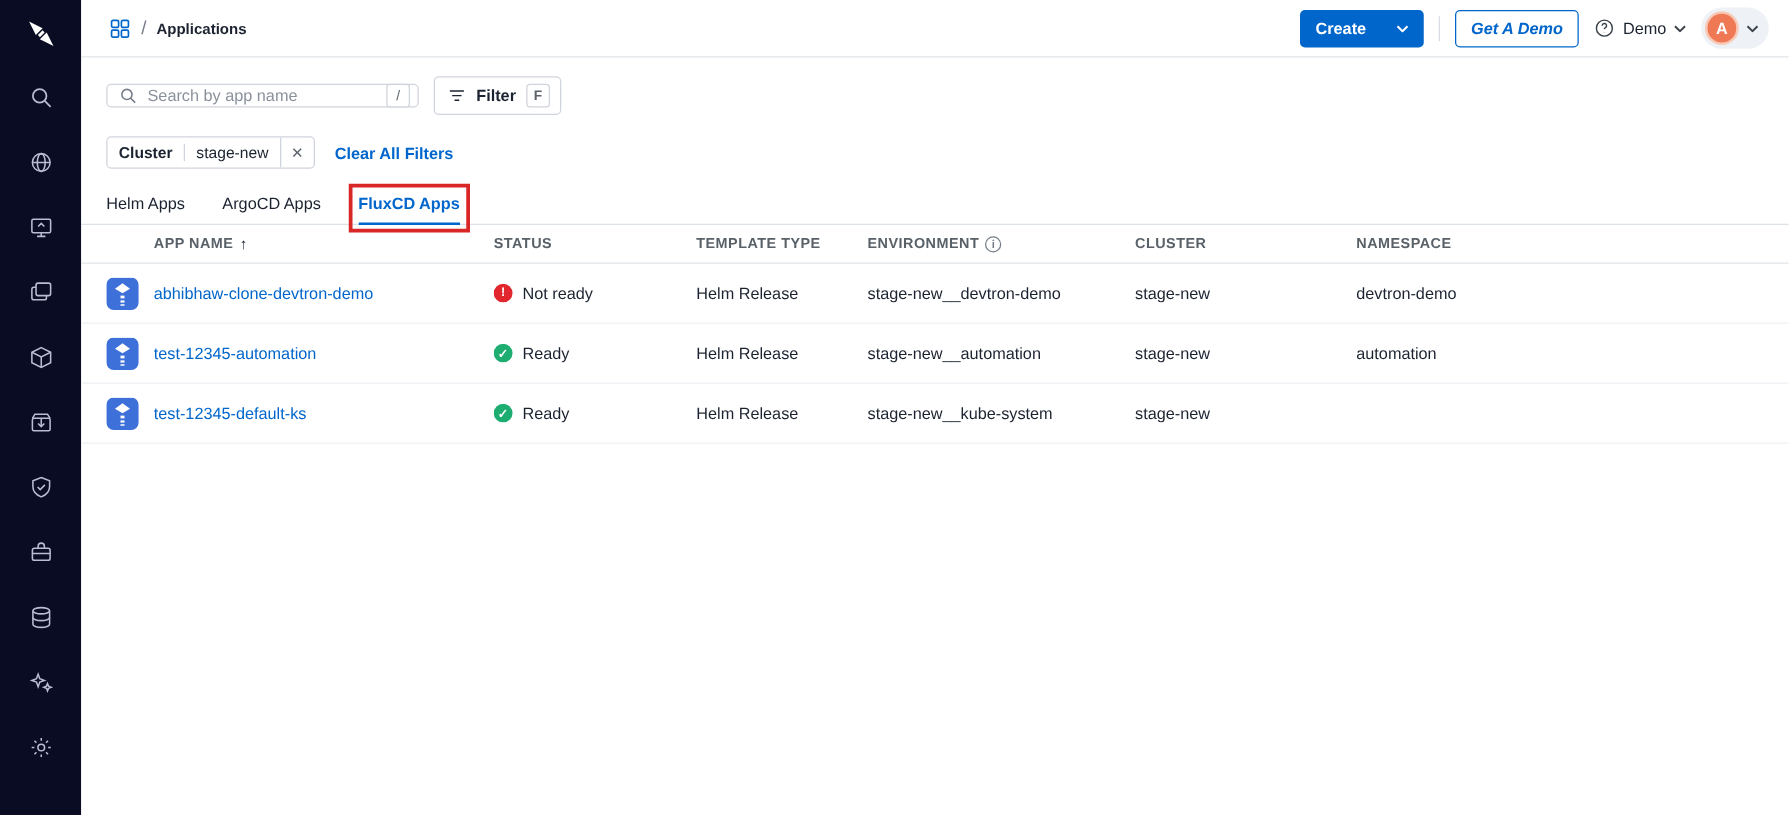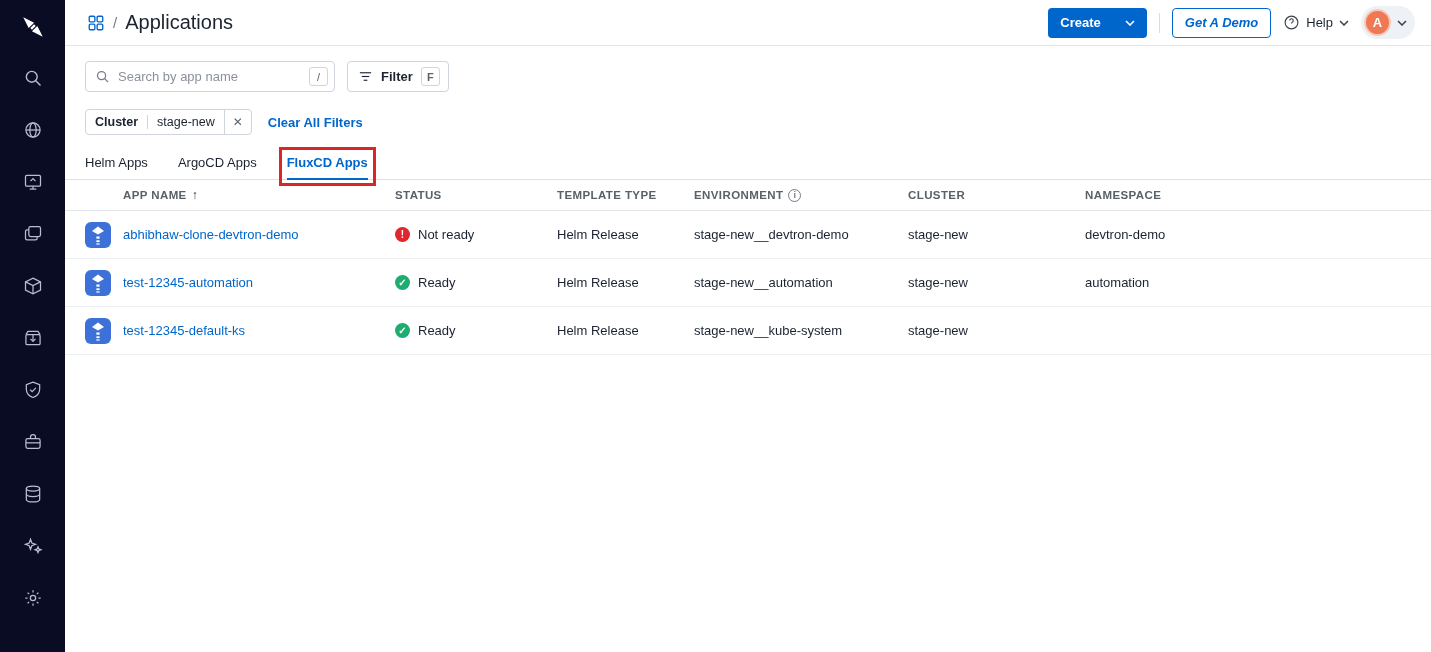--- a/index.html
+++ b/index.html
@@ -31,21 +31,21 @@
   .main { flex:1; display:flex; flex-direction:column; background:#fff; min-width:0; }
 
   
   .topbar {
     height:46px; border-bottom:1px solid #e2e6ea;
     display:flex; align-items:center; justify-content:space-between;
     padding:0 16px 0 22px; flex-shrink:0;
   }
   .crumb { display:flex; align-items:center; gap:8px; }
   .crumb-sep { color:#767d88; font-size:15px; }
-  .crumb-title { font-size:20px; font-weight:400; color:#1c2330; }
+  .crumb-title { font-size:12px; font-weight:700; color:#1c2330; }
   .topbar-right { display:flex; align-items:center; gap:12px; }
   .btn-create {
     background:#0066cc; color:#fff; border:none; border-radius:4px;
     height:30px; padding:0 12px; font-size:13px; font-weight:600;
     display:flex; align-items:center; gap:24px; cursor:pointer;
     font-family:"Liberation Sans", sans-serif;
   }
   .vdiv { width:1px; height:20px; background:#d9dde3; }
   .btn-demo {
     background:#fff; color:#0066cc; border:1px solid #0066cc; border-radius:4px;
@@ -61,21 +61,21 @@
   .avatar {
     width:27px; height:27px; border-radius:50%; background:#ef7855;
     color:#fff; font-weight:700; font-size:13px;
     display:flex; align-items:center; justify-content:center;
     border:2px solid #f8c9b6;
   }
 
   
   .toolbar { display:flex; align-items:center; gap:12px; padding:15px 20px 0 20px; }
   .searchbox {
-    width:250px; height:31px; border:1px solid #d0d4dc; border-radius:4px;
+    width:250px; height:19px; border:1px solid #d0d4dc; border-radius:4px;
     display:flex; align-items:center; gap:8px; padding:0 6px 0 9px; background:#fff;
   }
   .searchbox input {
     border:none; outline:none; flex:1; font-size:13px; color:#1c2330; min-width:0;
     font-family:"Liberation Sans", sans-serif;
   }
   .searchbox input::placeholder { color:#8b919c; }
   .key-badge {
     min-width:19px; height:19px; border:1px solid #d0d4dc; border-radius:3px;
     font-size:11px; color:#5c636b; display:flex; align-items:center; justify-content:center;
@@ -262,21 +262,21 @@
             </svg>
         </button>
         <div class="vdiv"></div>
         <button class="btn-demo">Get A Demo</button>
         <div class="help">
           <svg width="17" height="17" viewBox="0 0 24 24" fill="none" stroke="#3b4149" stroke-width="1.6">
               <circle cx="12" cy="12" r="9"></circle>
               <path d="M9.5 9.3 a2.5 2.5 0 1 1 3.6 2.2 c-0.8 0.4 -1.1 0.9 -1.1 1.8"></path>
               <line x1="12" y1="16.5" x2="12" y2="16.6"></line>
             </svg>
-          <span>Help</span>
+          <span>Demo</span>
           <svg width="10" height="6" viewBox="0 0 10 6" fill="none" stroke="#3b4149" stroke-width="1.5">
               <polyline points="1,1 5,5 9,1"></polyline>
             </svg>
         </div>
         <div class="avatar-wrap">
           <div class="avatar">A</div>
           <svg width="10" height="6" viewBox="0 0 10 6" fill="none" stroke="#3b4149" stroke-width="1.5">
               <polyline points="1,1 5,5 9,1"></polyline>
             </svg>
         </div>

